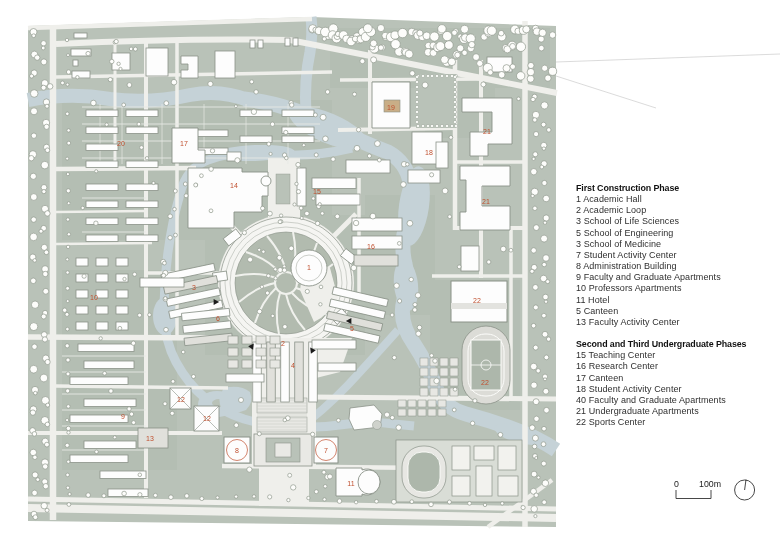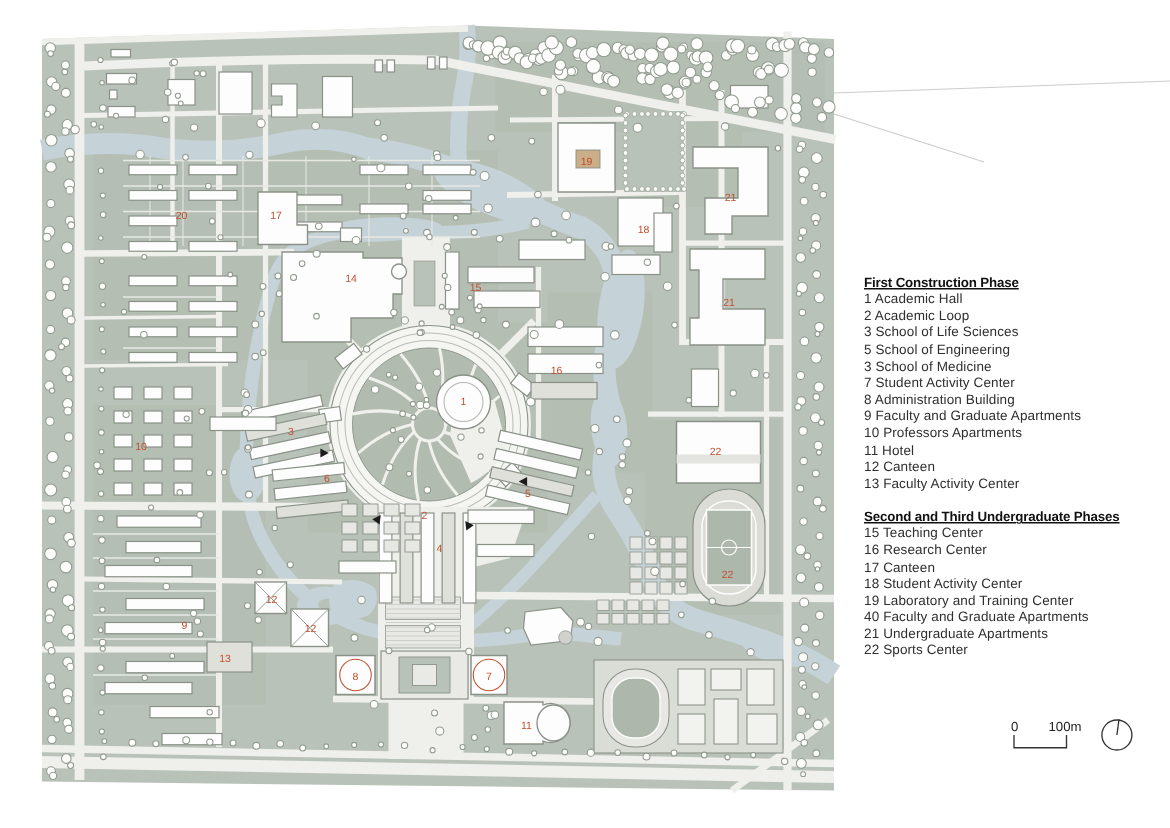--- a/index.html
+++ b/index.html
@@ -1,18 +1,18 @@
 <!DOCTYPE html>
 <html><head><meta charset="utf-8">
 <style>
 html,body{margin:0;padding:0;background:#fff;width:780px;height:552px;overflow:hidden;}
 #page{position:relative;width:780px;height:552px;font-family:"Liberation Sans",sans-serif;}
 #map{position:absolute;left:0;top:0;}
 #legend{position:absolute;left:576px;top:183px;width:204px;color:#2f2f2f;font-size:9px;line-height:11.15px;letter-spacing:0.08px;}
-#legend b{color:#111;font-size:8.9px;letter-spacing:-0.1px;text-decoration:underline;}
+#legend b{color:#111;font-size:8.9px;letter-spacing:-0.1px;}
 .gap{height:11.15px;}
 #scalebar{position:absolute;left:668px;top:474px;width:112px;height:34px;}
 </style></head>
 <body>
 <div id="page">
 
 <div id="map">
 <svg width="780" height="552" viewBox="0 0 780 552">
 
 <rect x="0" y="0" width="780" height="552" fill="#ffffff"></rect>
@@ -1070,30 +1070,29 @@
 <div>1 Academic Hall</div>
 <div>2 Academic Loop</div>
 <div>3 School of Life Sciences</div>
 <div>5 School of Engineering</div>
 <div>3 School of Medicine</div>
 <div>7 Student Activity Center</div>
 <div>8 Administration Building</div>
 <div>9 Faculty and Graduate Apartments</div>
 <div>10 Professors Apartments</div>
 <div>11 Hotel</div>
-<div>12 Canteen</div>
+<div>5 Canteen</div>
 <div>13 Faculty Activity Center</div>
 <div class="gap"></div>
 
 <div><b>Second and Third Undergraduate Phases</b></div>
 <div>15 Teaching Center</div>
 <div>16 Research Center</div>
 <div>17 Canteen</div>
 <div>18 Student Activity Center</div>
-<div>19 Laboratory and Training Center</div>
 <div>40 Faculty and Graduate Apartments</div>
 <div>21 Undergraduate Apartments</div>
 <div>22 Sports Center</div>
 </div>
 
 <div id="scalebar">
 <svg width="112" height="34" viewBox="0 0 112 34">
 
 <text x="6" y="13" font-family="Liberation Sans, sans-serif" font-size="8.8" fill="#222">0</text>
 <text x="31" y="13" font-family="Liberation Sans, sans-serif" font-size="8.8" fill="#222">100m</text>

